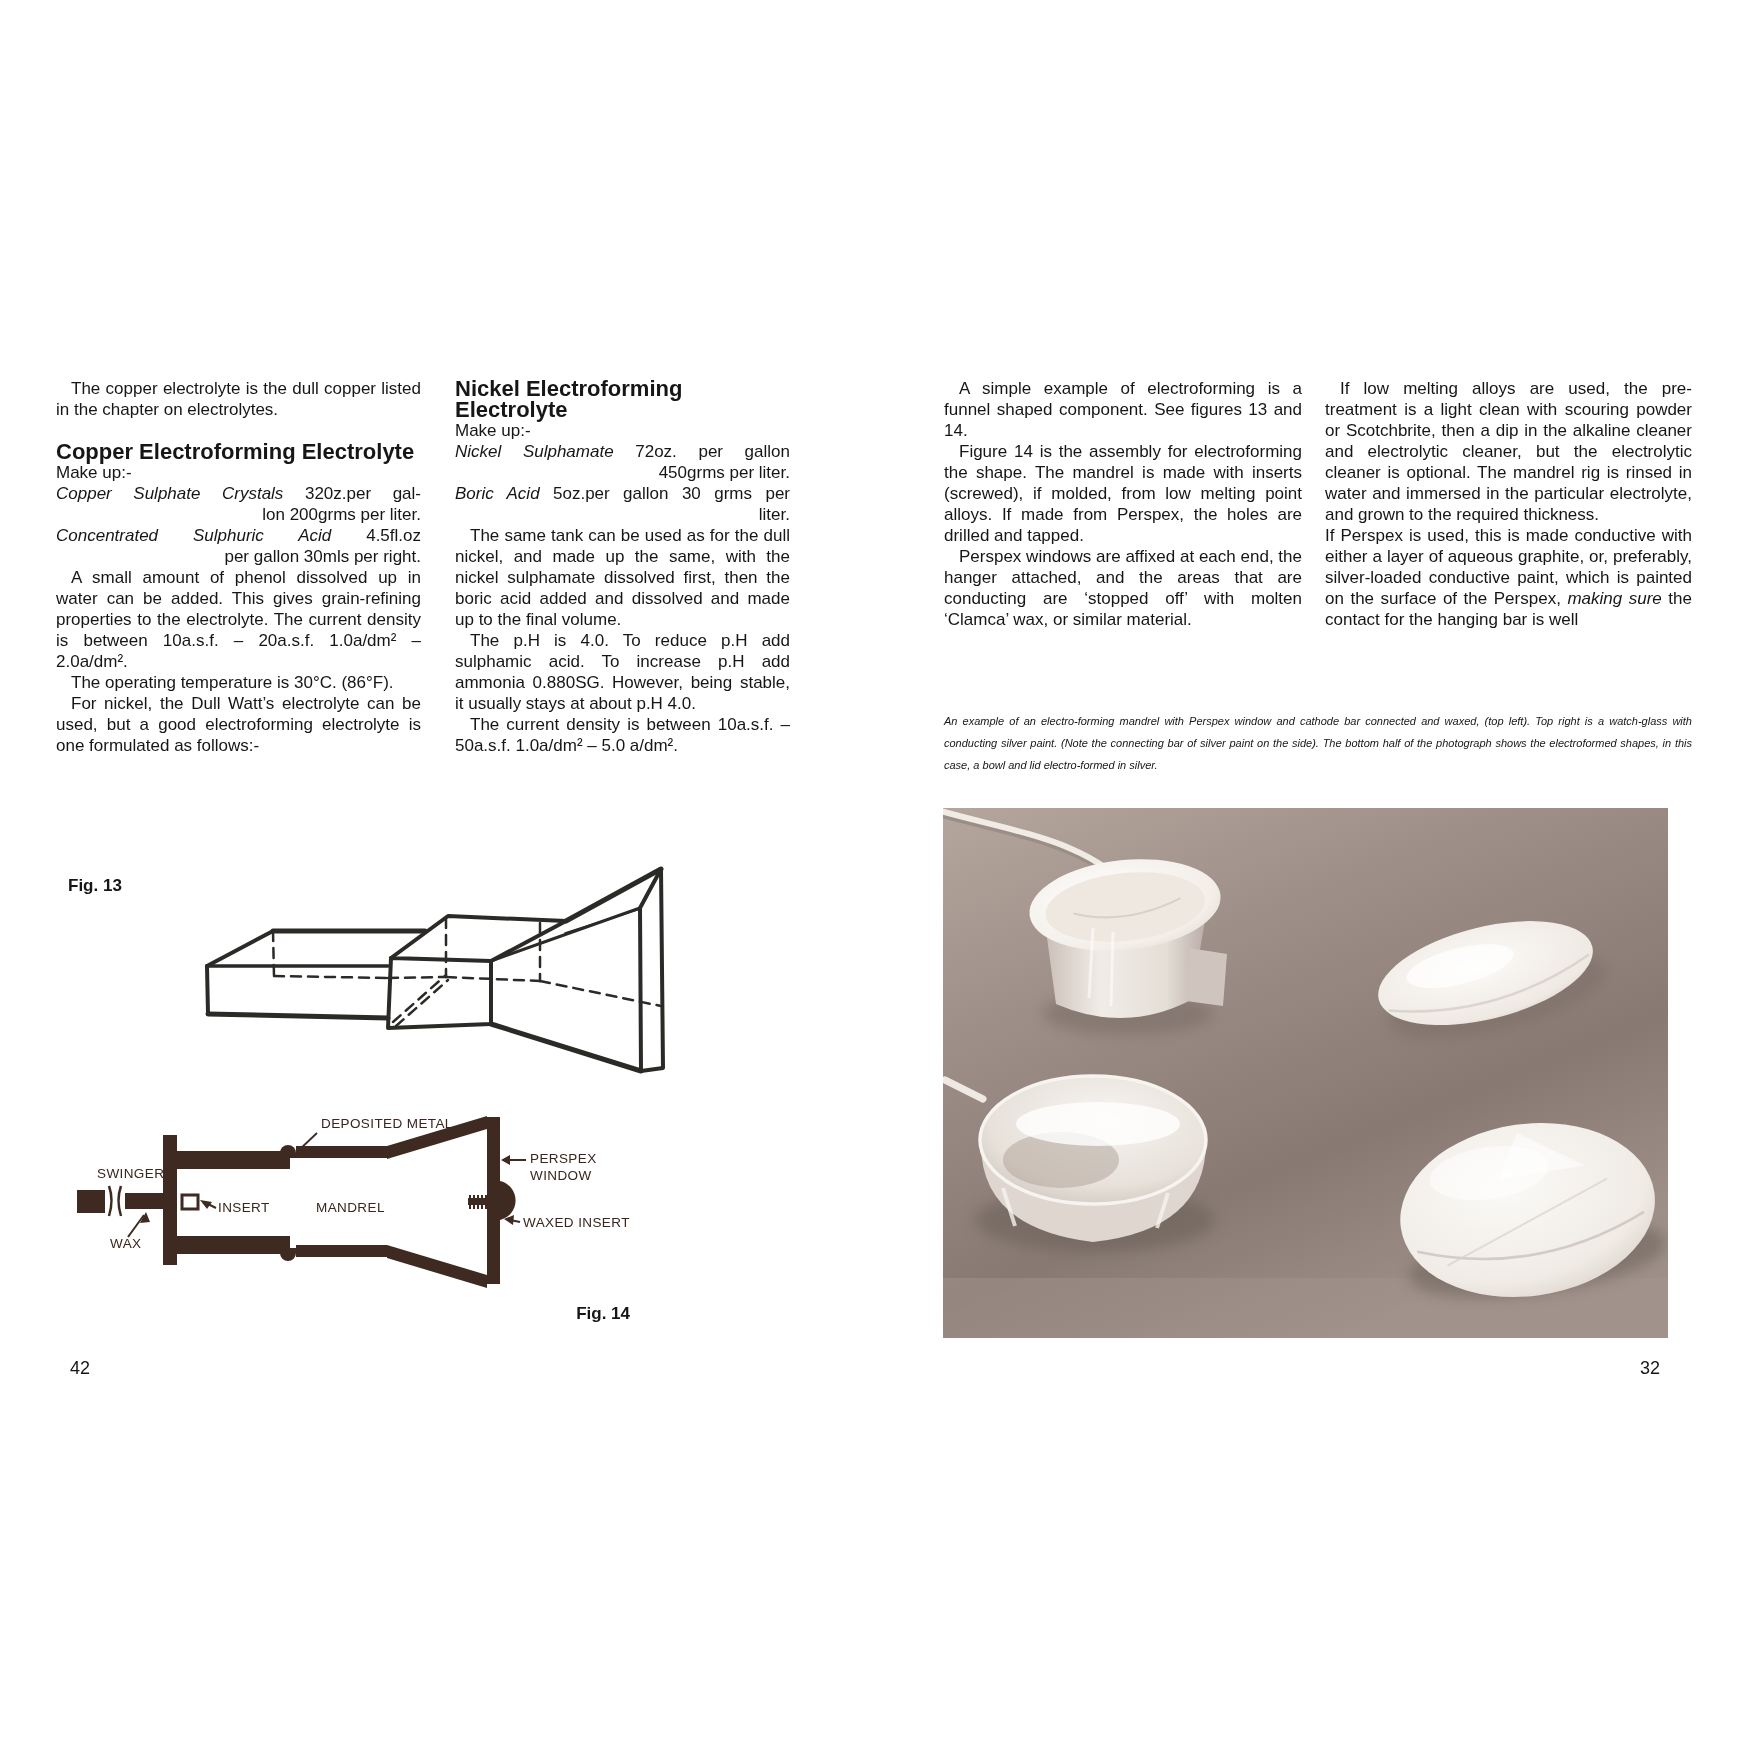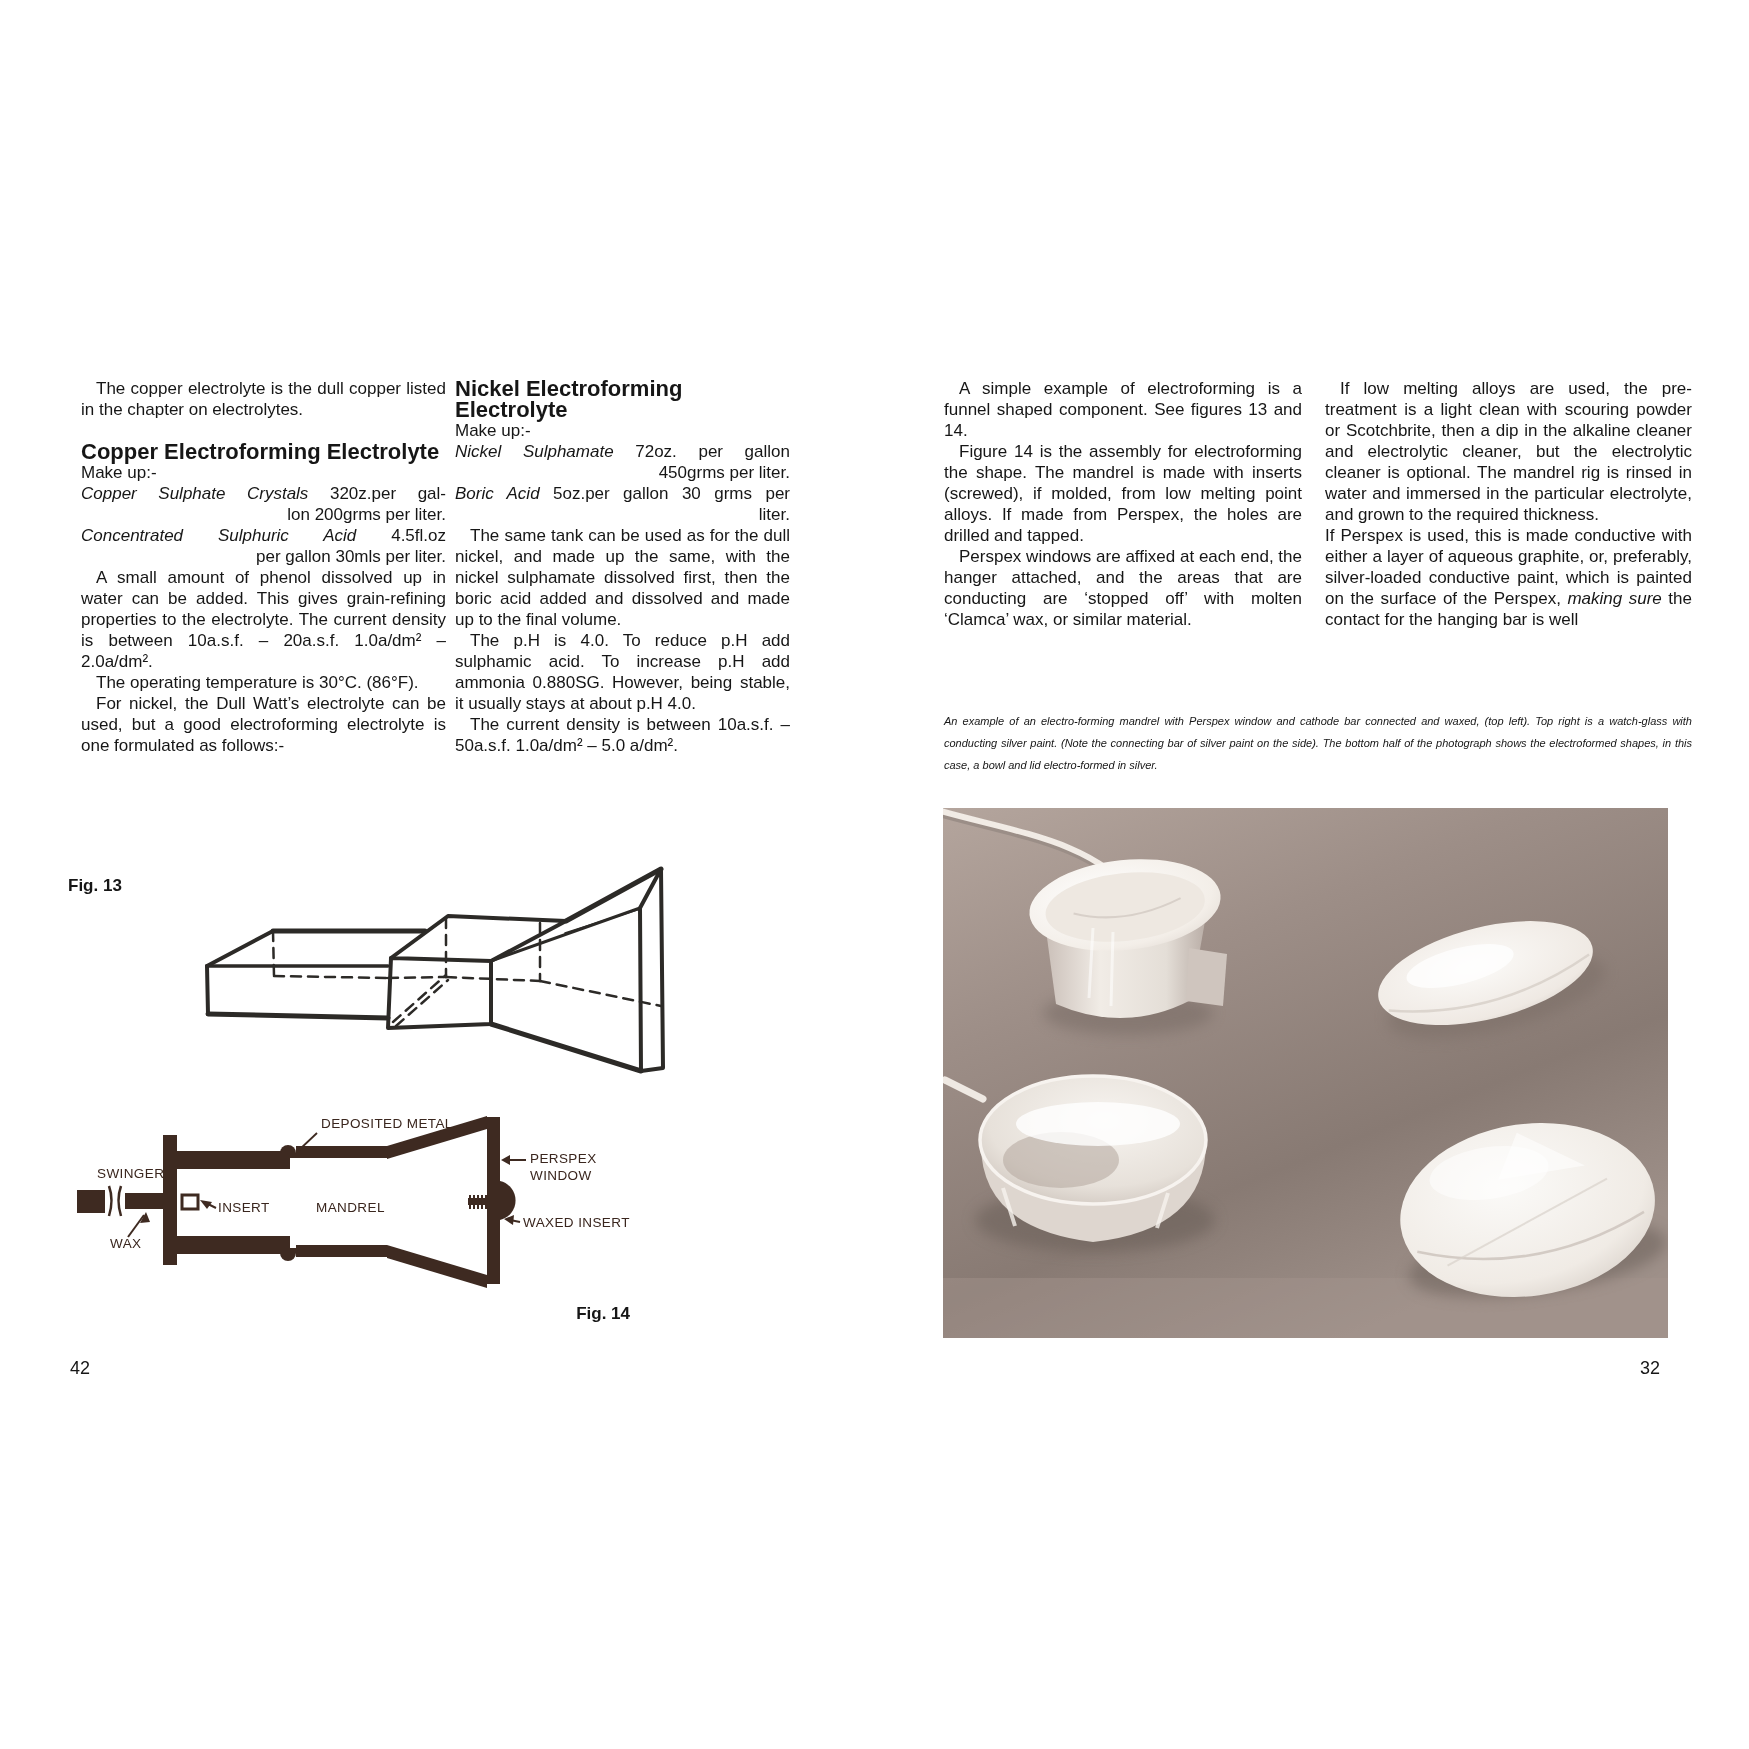--- a/index.html
+++ b/index.html
@@ -18,31 +18,31 @@
   .caption{position:absolute;font-size:11px;line-height:22px;font-style:italic;text-align:justify;}
   .photo{position:absolute;left:943px;top:808px;}
   svg text{font-family:"Liberation Sans","DejaVu Sans",sans-serif;}
   .f14txt{font-size:13.5px;letter-spacing:.4px;fill:#3a261e;}
 </style>
 </head>
 <body>
 
 <div class="book">
 
-  <div class="col" style="left:81px;top:378px;width:365px;">
+  <div class="col" style="left:56px;top:378px;width:365px;">
     <p class="ind">The copper electrolyte is the dull copper listed in the chapter on electrolytes.</p>
     <h3 class="gap-top">Copper Electroforming Electrolyte</h3>
     <p>Make up:-</p>
     <div class="recipe">
       <div class="r1"><i>Copper Sulphate Crystals</i><span> 320z.per gal-</span></div>
       <div class="r2">lon 200grms per liter.</div>
     </div>
     <div class="recipe">
       <div class="r1"><i>Concentrated Sulphuric Acid</i><span> 4.5fl.oz</span></div>
-      <div class="r2">per gallon 30mls per liter.</div>
+      <div class="r2">per gallon 30mls per right.</div>
     </div>
     <p class="ind">A small amount of phenol dissolved up in water can be added. This gives grain-refining properties to the electrolyte. The current density is between 10a.s.f. – 20a.s.f. 1.0a/dm² – 2.0a/dm².</p>
     <p class="ind">The operating temperature is 30°C. (86°F).</p>
     <p class="ind">For nickel, the Dull Watt’s electrolyte can be used, but a good electroforming electrolyte is one formulated as follows:-</p>
   </div>
 
   <div class="col" style="left:455px;top:378px;width:335px;">
     <h3>Nickel Electroforming Electrolyte</h3>
     <p>Make up:-</p>
     <div class="recipe">

